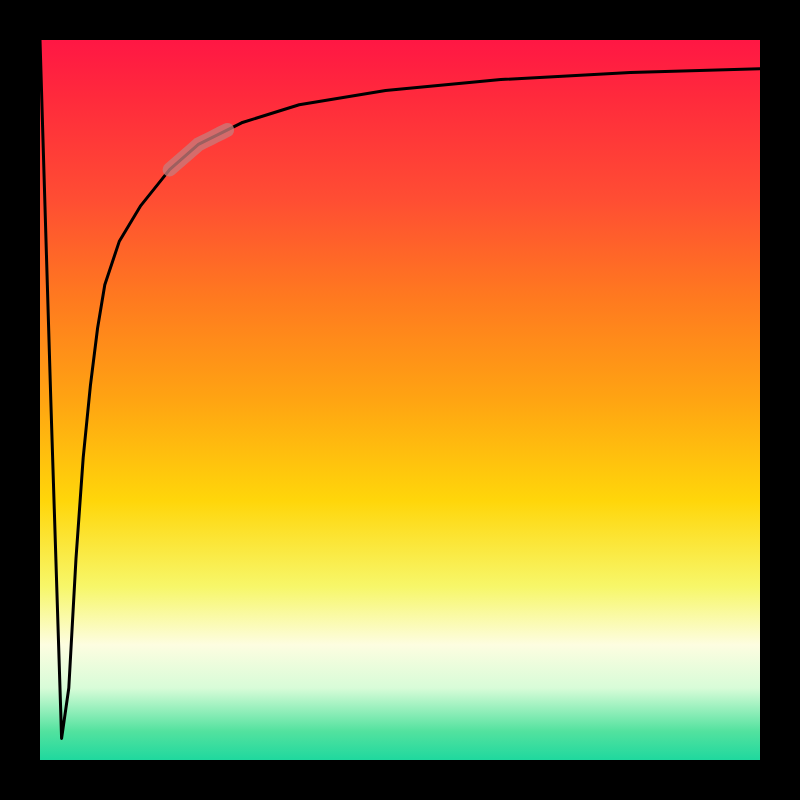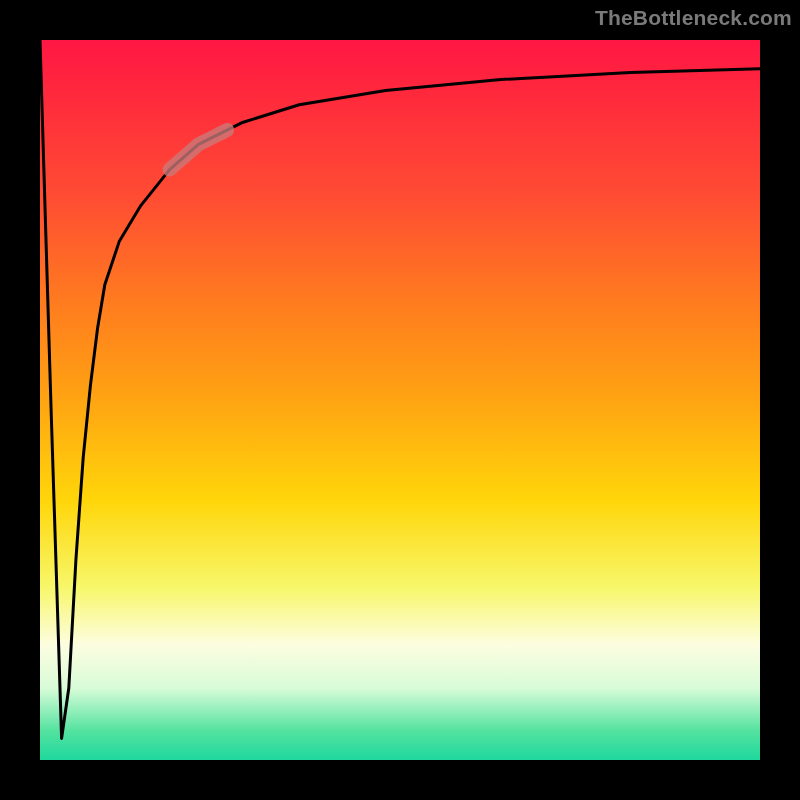--- a/index.html
+++ b/index.html
@@ -57,21 +57,20 @@
     top: 0;
     width: 720px;
     height: 720px;
     pointer-events: none;
   }
 </style>
 </head>
 <body>
 
 <div class="frame">
-  <div class="watermark">TheBottleneck.com</div>
 
   <div class="plot-area">
     <svg class="curve" viewBox="0 0 720 720" preserveAspectRatio="none">
       <path id="main-curve" fill="none" stroke="#000" stroke-width="3" stroke-linejoin="round" stroke-linecap="round" d="M0.00 0.00 L10.80 360.00 L21.60 698.40 L28.80 648.00 L36.00 518.40 L43.20 417.60 L50.40 345.60 L57.60 288.00 L64.80 244.80 L79.20 201.60 L100.80 165.60 L129.60 129.60 L158.40 104.40 L201.60 82.80 L259.20 64.80 L345.60 50.40 L460.80 39.60 L590.40 32.40 L720.00 28.80"></path>
       <path id="highlight-curve" fill="none" stroke="#c97a7a" stroke-width="14" stroke-linecap="round" opacity="0.78" d="M129.60 129.60 L135.36 124.56 L141.12 119.52 L146.88 114.48 L152.64 109.44 L158.40 104.40 L164.16 101.52 L169.92 98.64 L175.68 95.76 L181.44 92.88 L187.20 90.00"></path>
     </svg>
   </div>
 </div>
 
 </body></html>

